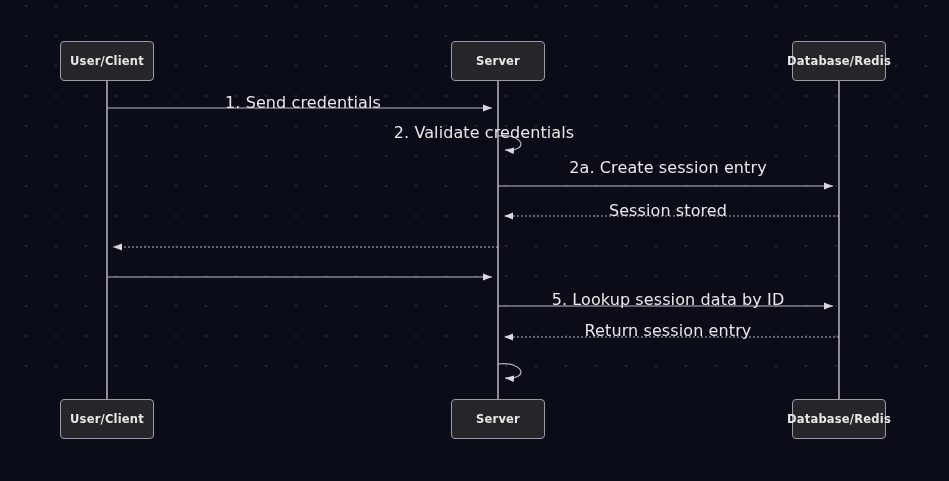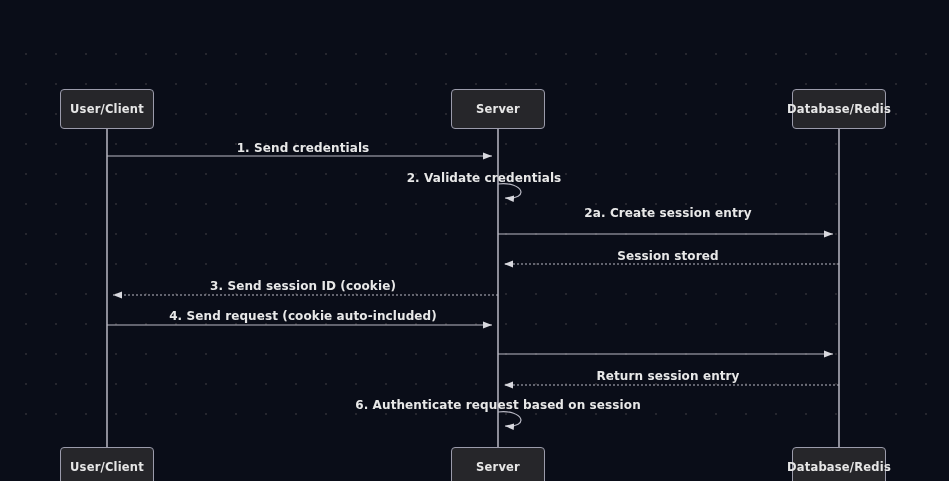--- a/index.html
+++ b/index.html
@@ -9,43 +9,42 @@
     font-family:"DejaVu Sans", sans-serif;
     overflow:hidden;
   }
   #canvas{
     position:relative;
     width:949px;height:394px;
     background-color:#0a0d18;
     background-image:radial-gradient(circle, #26262e 1.1px, transparent 1.2px);
     background-size:30px 30px;
     background-position:11px 21px;
-    margin-top:48px;
   }
   #svgroot{position:absolute;left:0;top:0;width:949px;height:481px;}
   .actor-box{
     position:absolute;
     background:#26262a;
     border:1px solid #9b9bab;
     border-radius:4px;
     display:flex;align-items:center;justify-content:center;
     box-sizing:border-box;
   }
   .actor-label{
     color:#e6e6e6;
     font-size:11.5px;
     font-weight:bold;
     letter-spacing:0.2px;
     white-space:nowrap;
   }
   .msg-label{
     position:absolute;
     color:#e8e8e8;
-    font-size:12px;
-    font-weight:bold;
+    font-size:16px;
+    font-weight:normal;
     white-space:nowrap;
     transform:translateX(-50%);
     letter-spacing:0.1px;
   }
 </style>
 </head>
 <body>
 
 <div id="canvas">
 
@@ -103,18 +102,16 @@
     <span class="actor-label">Server</span>
   </div>
   <div class="actor-box" style="left:792px;top:399px;width:94px;height:40px;">
     <span class="actor-label">Database/Redis</span>
   </div>
 
   <div class="msg-label" style="left:303px;top:93px;">1. Send credentials</div>
   <div class="msg-label" style="left:484px;top:123px;">2. Validate credentials</div>
   <div class="msg-label" style="left:668px;top:158px;">2a. Create session entry</div>
   <div class="msg-label" style="left:668px;top:201px;">Session stored</div>
-  <div class="msg-label" style="left:303px;top:231px;">3. Send session ID (cookie)</div>
-  <div class="msg-label" style="left:303px;top:261px;">4. Send request (cookie auto-included)</div>
+  <div class="msg-label" style="left:668px;top:290px;">5. Lookup session data by ID</div>
   <div class="msg-label" style="left:668px;top:321px;">Return session entry</div>
-  <div class="msg-label" style="left:498px;top:350px;">6. Authenticate request based on session</div>
 
 </div>
 
 </body></html>

